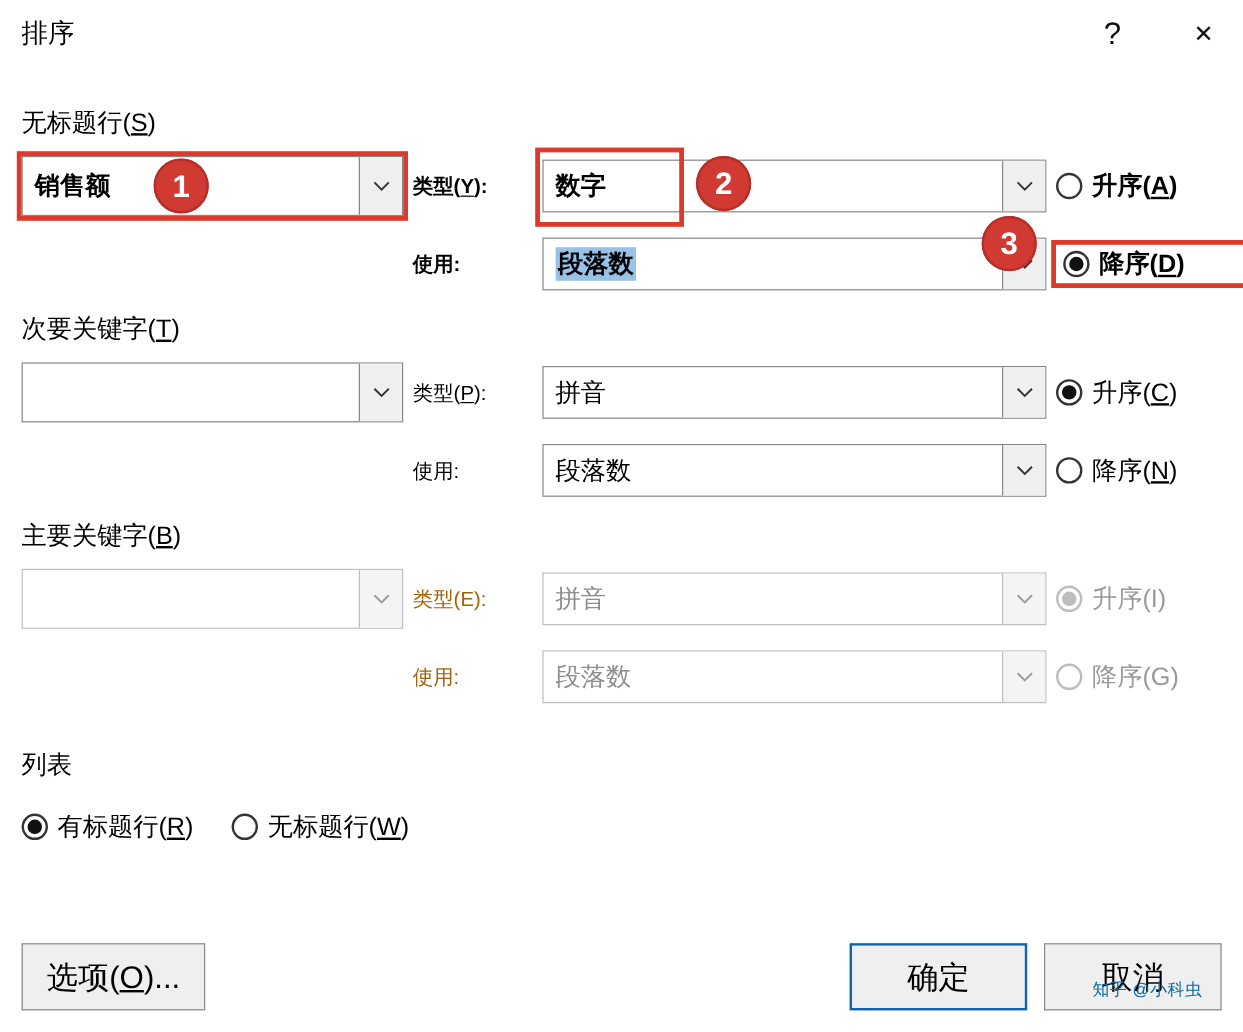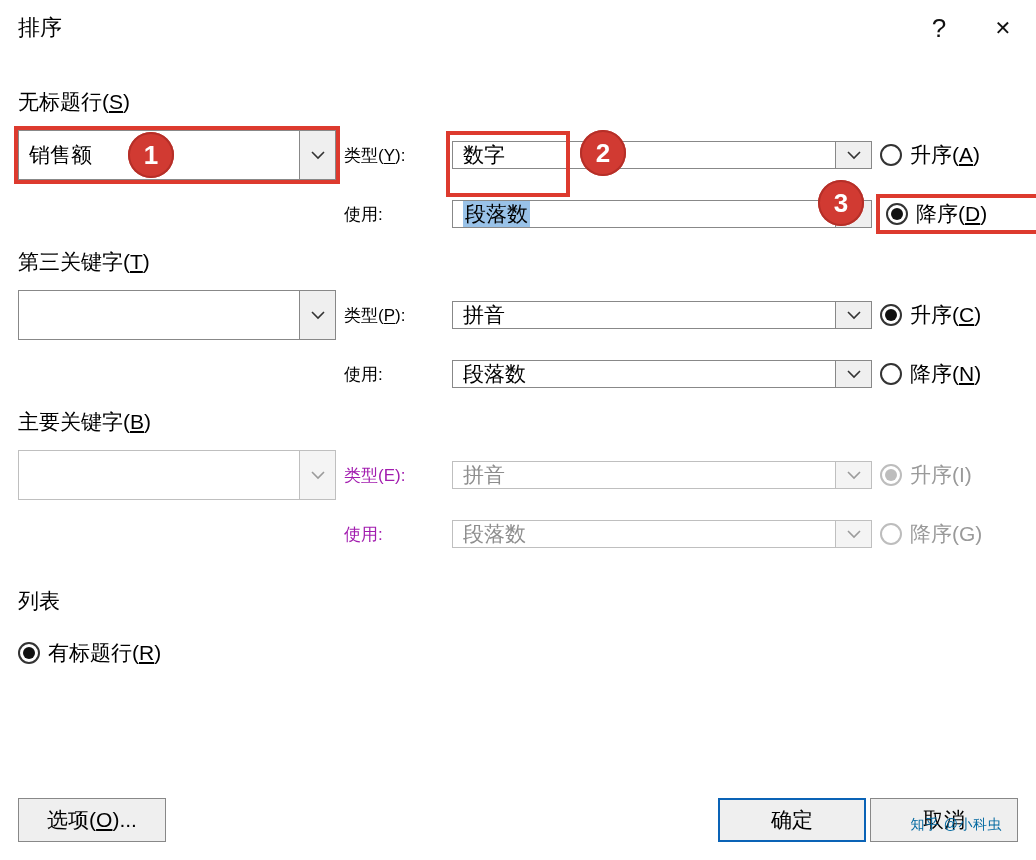--- a/index.html
+++ b/index.html
@@ -14,20 +14,21 @@
     position: relative;
     overflow: hidden;
   }
 
   
   .titlebar {
     display: flex;
     align-items: center;
     height: 56px;
     padding: 0 0 0 18px;
+    gap: 12px;
   }
   .titlebar .title { flex: 0 0 auto; font-size: 22px; }
   .titlebar .spacer { flex: 1 1 auto; }
   .titlebar .help-btn,
   .titlebar .close-btn {
     width: 62px;
     height: 56px;
     display: flex;
     align-items: center;
     justify-content: center;
@@ -44,21 +45,21 @@
     margin: 18px 0 14px 0;
   }
   .u { text-decoration: underline; text-underline-offset: 2px; }
 
   
   .combo {
     display: flex;
     align-items: stretch;
     border: 1px solid #888;
     background: #fff;
-    height: 28px;
+    height: 44px;
   }
   .combo .combo-text {
     flex: 1 1 auto;
     padding: 6px 10px;
     font-size: 21px;
     display: flex;
     align-items: center;
     white-space: nowrap;
     overflow: hidden;
   }
@@ -92,21 +93,21 @@
   
   .key-block {
     display: grid;
     grid-template-columns: 318px 100px 420px 170px;
     column-gap: 8px;
     row-gap: 18px;
     align-items: center;
     margin-bottom: 10px;
   }
   .label { font-size: 17px; text-align: left; }
-  .label.disabled { color: #a21caf; }
+  .label.disabled { color: #a16207; }
 
   
   .hl-red { outline: 4px solid #dd3a2e; outline-offset: 0; }
 
   
   .badge {
     position: absolute;
     width: 46px; height: 46px;
     border-radius: 50%;
     background: #d13a32;
@@ -126,27 +127,27 @@
 
   
   .button-bar {
     position: absolute;
     left: 0; right: 0; bottom: 18px;
     padding: 0 18px;
     display: flex;
     align-items: center;
   }
   .btn {
-    height: 44px;
+    height: 56px;
     min-width: 148px;
     padding: 12px 20px;
     border: 1px solid #888;
     background: #efefef;
     display: flex; align-items: center; justify-content: center;
-    font-size: 21px;
+    font-size: 26px;
   }
   .btn.primary { border: 2px solid #0a63b6; }
 
   
   .watermark {
     position: absolute;
     right: 34px; bottom: 26px;
     font-size: 14px;
     color: #0369a1;
     letter-spacing: 0.5px;
@@ -170,21 +171,21 @@
     <span>✕</span>
   </div>
 </div>
 
 <div class="content">
 
   <div class="section-head">
     <span>无标题行(</span><span class="u">S</span><span>)</span>
   </div>
 
-  <div class="key-block" style="position:relative;">
+  <div class="key-block" style="position:relative;font-weight:bold;">
 
     <div class="combo hl-red" style="height:50px;">
       <div class="combo-text">销售额</div>
       <div class="combo-btn">
         <svg viewBox="0 0 14 9">
             <path d="M1 1 L7 7 L13 1" fill="none" stroke="#333" stroke-width="1.6"></path>
           </svg>
       </div>
     </div>
     <div class="label">
@@ -219,21 +220,21 @@
           </svg>
       </div>
     </div>
     <div class="radio-row hl-red" style="padding:2px 6px;">
       <div class="radio selected"></div>
       <span><span>降序(</span><span class="u">D</span><span>)</span></span>
     </div>
   </div>
 
   <div class="section-head">
-    <span>第三关键字(</span><span class="u">T</span><span>)</span>
+    <span>次要关键字(</span><span class="u">T</span><span>)</span>
   </div>
   <div class="key-block">
     <div class="combo" style="height:50px;">
       <div class="combo-text"></div>
       <div class="combo-btn">
         <svg viewBox="0 0 14 9">
             <path d="M1 1 L7 7 L13 1" fill="none" stroke="#333" stroke-width="1.6"></path>
           </svg>
       </div>
     </div>
@@ -310,30 +311,34 @@
       <span>降序(G)</span>
     </div>
   </div>
 
   <div class="section-head" style="margin-top:37px;">列表</div>
   <div class="list-radios">
     <div class="radio-row">
       <div class="radio selected"></div>
       <span><span>有标题行(</span><span class="u">R</span><span>)</span></span>
     </div>
+    <div class="radio-row">
+      <div class="radio"></div>
+      <span><span>无标题行(</span><span class="u">W</span><span>)</span></span>
+    </div>
   </div>
 
 </div>
 
 <div class="button-bar">
   <div class="btn">
     <span><span>选项(</span><span class="u">O</span><span>)...</span></span>
   </div>
   <div style="flex:1 1 auto;"></div>
-  <div class="btn primary" style="margin-right:4px;">
+  <div class="btn primary" style="margin-right:14px;">
     <span>确定</span>
   </div>
   <div class="btn">
     <span>取消</span>
   </div>
 </div>
 
 <div class="badge" style="left:128px; top:132px;">1</div>
 <div class="badge" style="left:580px; top:130px;">2</div>
 <div class="badge" style="left:818px; top:180px;">3</div>

